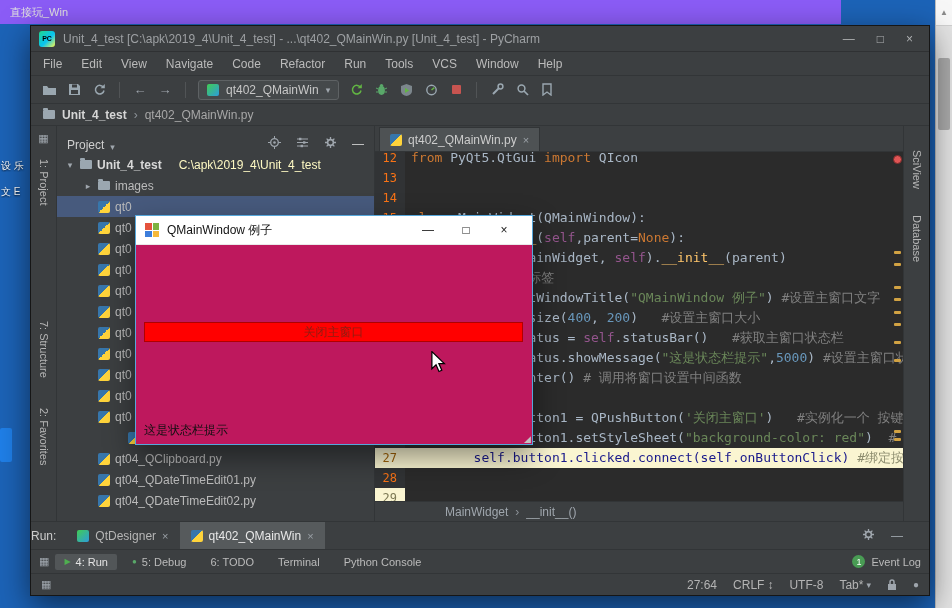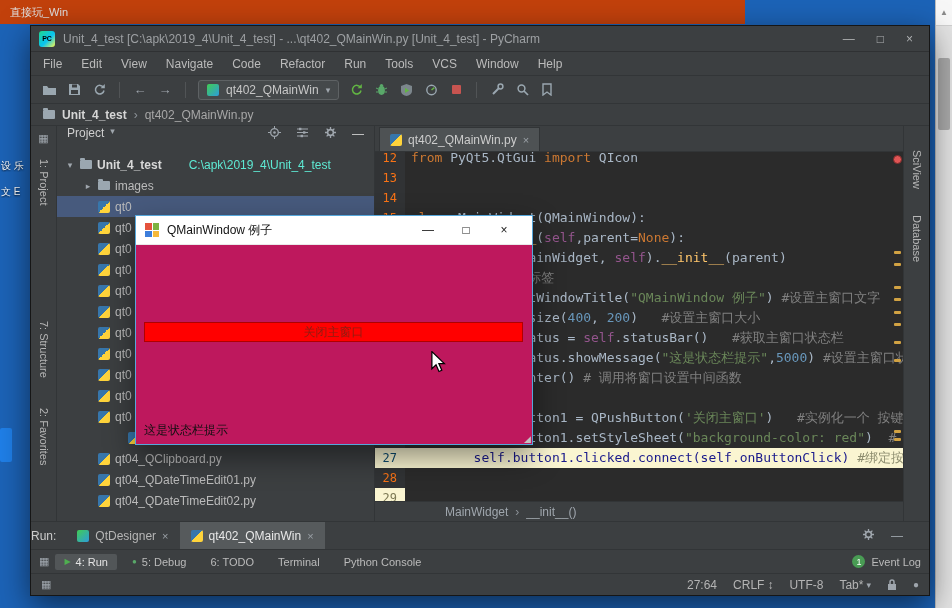--- a/index.html
+++ b/index.html
@@ -1,20 +1,20 @@
 <!DOCTYPE html>
 <html><head>
 <meta charset="utf-8">
 <style>
   *{box-sizing:border-box;margin:0;padding:0}
   body{background:#333;font-family:"Liberation Sans",sans-serif}
   .screen{position:relative;width:952px;height:608px;background:#1c63b7;overflow:hidden;font-size:12px;color:#bbb}
 
   
-  .top-strip{position:absolute;left:0;top:0;width:745px;height:24px;background:#c2410c;color:#e0e0e0;display:flex;align-items:center;padding:0 10px;font-size:11px;z-index:1}
+  .top-strip{position:absolute;left:0;top:0;width:841px;height:24px;background:#8b5cf6;color:#e0e0e0;display:flex;align-items:center;padding:0 10px;font-size:11px;z-index:1}
   .desk-label{position:absolute;color:#fff;font-size:10px;width:28px;line-height:12px;overflow:hidden;text-shadow:0 1px 2px rgba(0,0,0,.8);z-index:1}
   .desk-blue-icon{position:absolute;left:0;top:428px;width:12px;height:34px;background:#1f7fe8;border-radius:2px;z-index:1}
   .win-scrollbar{position:absolute;right:0;top:0;width:17px;height:608px;background:#e3e3e3;border-left:1px solid #bdbdbd;z-index:2}
   .win-scroll-cap{height:26px;background:#f7f7f7;border-bottom:1px solid #cfcfcf;text-align:center;color:#8a8a8a;font-size:8px;line-height:26px}
   .win-scroll-thumb{position:absolute;left:2px;right:2px;top:58px;height:72px;background:#a9a9a9;border-radius:2px}
 
   
   .pycharm{position:absolute;left:30px;top:25px;width:900px;height:571px;background:#3c3f41;border:1px solid #161616;display:flex;flex-direction:column;box-shadow:0 10px 30px rgba(0,0,0,.55);z-index:10;overflow:hidden}
   .titlebar{height:26px;display:flex;align-items:center;gap:8px;padding:0 8px;border-bottom:1px solid #2f3133;flex:0 0 26px}
   .pc-logo{width:16px;height:16px;border-radius:3px;background:linear-gradient(135deg,#21d789,#07c3f2 55%,#fcf84a);color:#000;font-size:7px;font-weight:bold;display:flex;align-items:center;justify-content:center;flex:0 0 16px}
@@ -39,43 +39,43 @@
   .chevron{color:#8b9197;font-size:12px}
 
   .main{flex:1;display:flex;min-height:0}
   .stripe{width:26px;background:#3c3f41;display:flex;flex-direction:column;align-items:center;padding-top:6px;flex:0 0 26px}
   .stripe-left{border-right:1px solid #323537}
   .stripe-right{border-left:1px solid #323537}
   .v-tab{writing-mode:vertical-rl;font-size:11px;color:#b6b6b6;cursor:default}
   .stripe-ico{color:#9fa6ad;font-size:11px;margin-bottom:10px}
 
   .project-panel{width:318px;background:#3c3f41;border-right:1px solid #323537;display:flex;flex-direction:column;flex:0 0 318px;min-height:0}
-  .project-header{height:26px;display:flex;align-items:flex-start;gap:6px;padding:0 10px;color:#cfcfcf;flex:0 0 26px}
+  .project-header{height:26px;display:flex;align-items:flex-end;gap:6px;padding:0 10px;color:#cfcfcf;flex:0 0 26px}
   .ph-icons{margin-left:auto;display:flex;gap:15px;align-items:center}
   .tree{flex:1;overflow:hidden;padding-top:2px}
   .tree-row{height:21px;display:flex;align-items:center;gap:5px;color:#bbb;white-space:nowrap}
   .tree-row.selected{background:#475a7d}
   .tree-arrow{width:10px;color:#9fa6ad;font-size:9px;text-align:center;flex:0 0 10px}
   .py-ico{width:12px;height:12px;border-radius:2px;background:linear-gradient(135deg,#3776ab 50%,#ffd43b 50%);flex:0 0 12px}
   .bold{font-weight:bold;color:#d8d8d8}
-  .tree-path{color:#5eead4;margin-left:22px}
+  .tree-path{color:#fef9c3;margin-left:12px}
 
   .editor-col{flex:1;display:flex;flex-direction:column;min-width:0;background:#2b2b2b;position:relative}
   .tabbar{height:26px;background:#3c3f41;display:flex;align-items:flex-end;padding-left:4px;border-bottom:1px solid #323537;flex:0 0 26px}
   .ed-tab{height:24px;display:flex;align-items:center;gap:6px;padding:0 10px;background:#4e5254;color:#ccc;border:1px solid #323537;border-bottom:none}
   .close{color:#9aa0a6;font-size:11px;cursor:default}
   .code-area{flex:1;overflow:hidden;position:relative;font-family:"DejaVu Sans Mono",monospace;font-size:13px;line-height:20px}
   .code-inner{margin-top:-4px}
   .line{display:flex;height:20px;white-space:pre}
   .ln{flex:0 0 30px;text-align:right;padding-right:8px;color:#f97316;background:#313335;font-size:12px}
   .codes{padding-left:6px}
   .c-kw{color:#cc7832}.c-pl{color:#a9b7c6}.c-fn{color:#ffc66b}.c-self{color:#94558d}
   .c-str{color:#6a8759}.c-num{color:#6897bb}.c-cm{color:#808080}
   .c-hc{color:#1a1a8c}.c-hcm{color:#8c8c6e}
-  .line.hl{background:#faf5d1}.line.hl .ln{background:#faf5d1;color:#0c4a6e}
+  .line.hl{background:#faf5d1}.line.hl .ln{background:#faf5d1;color:#a16207}
   .line.hlp .ln{background:#faf5d1;color:#7d7a55}
   .line.hlp .codes{background:#faf5d1;padding-right:46px}
   .stripe-marks{position:absolute;top:26px;bottom:20px;right:0;width:12px}
   .err-ind{position:absolute;right:1px;top:3px;width:9px;height:9px;border-radius:50%;background:#e05555;border:1px solid #7c2b2b}
   .mark{position:absolute;right:2px;width:7px;height:3px;background:#d1a243;border-radius:1px}
   .breadcrumbbar{height:20px;background:#3c3f41;border-top:1px solid #323537;display:flex;align-items:center;gap:7px;padding-left:70px;color:#9fa6ad;flex:0 0 20px}
 
   .run-header{height:28px;background:#3c3f41;border-top:1px solid #323537;display:flex;align-items:center;gap:10px;flex:0 0 28px}
   .run-label{color:#ccc}
   .run-tabs{display:flex;align-items:stretch;height:28px}

